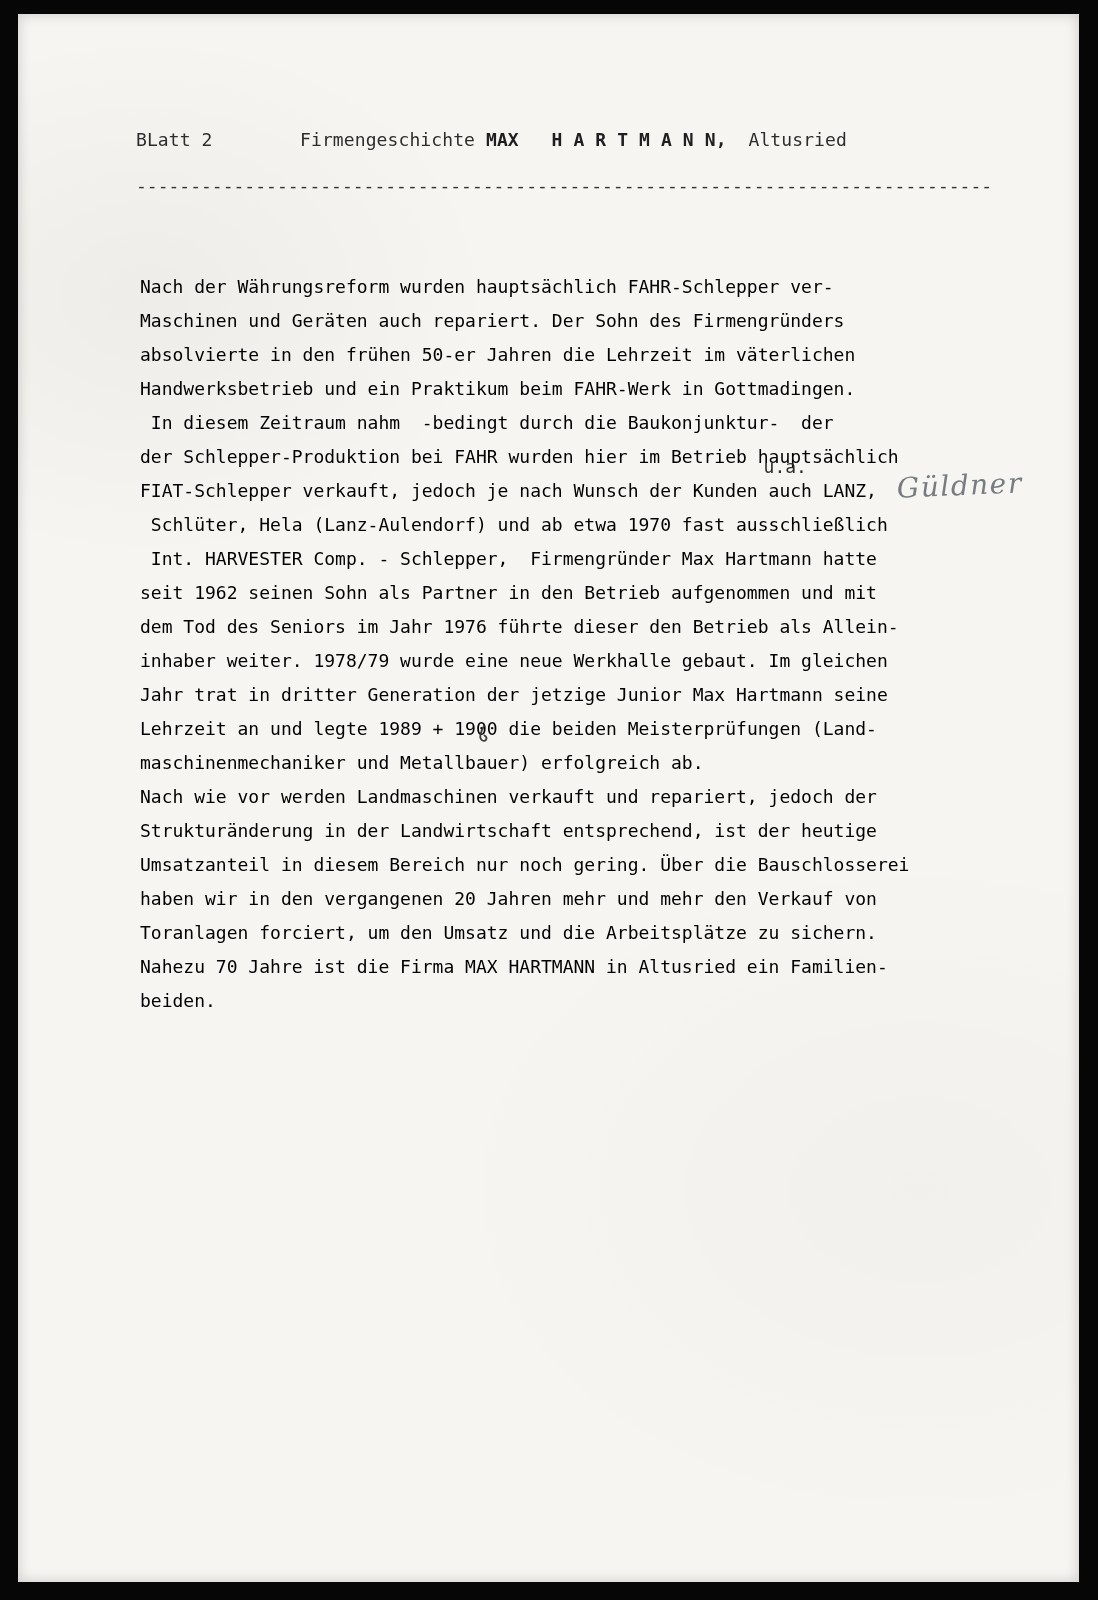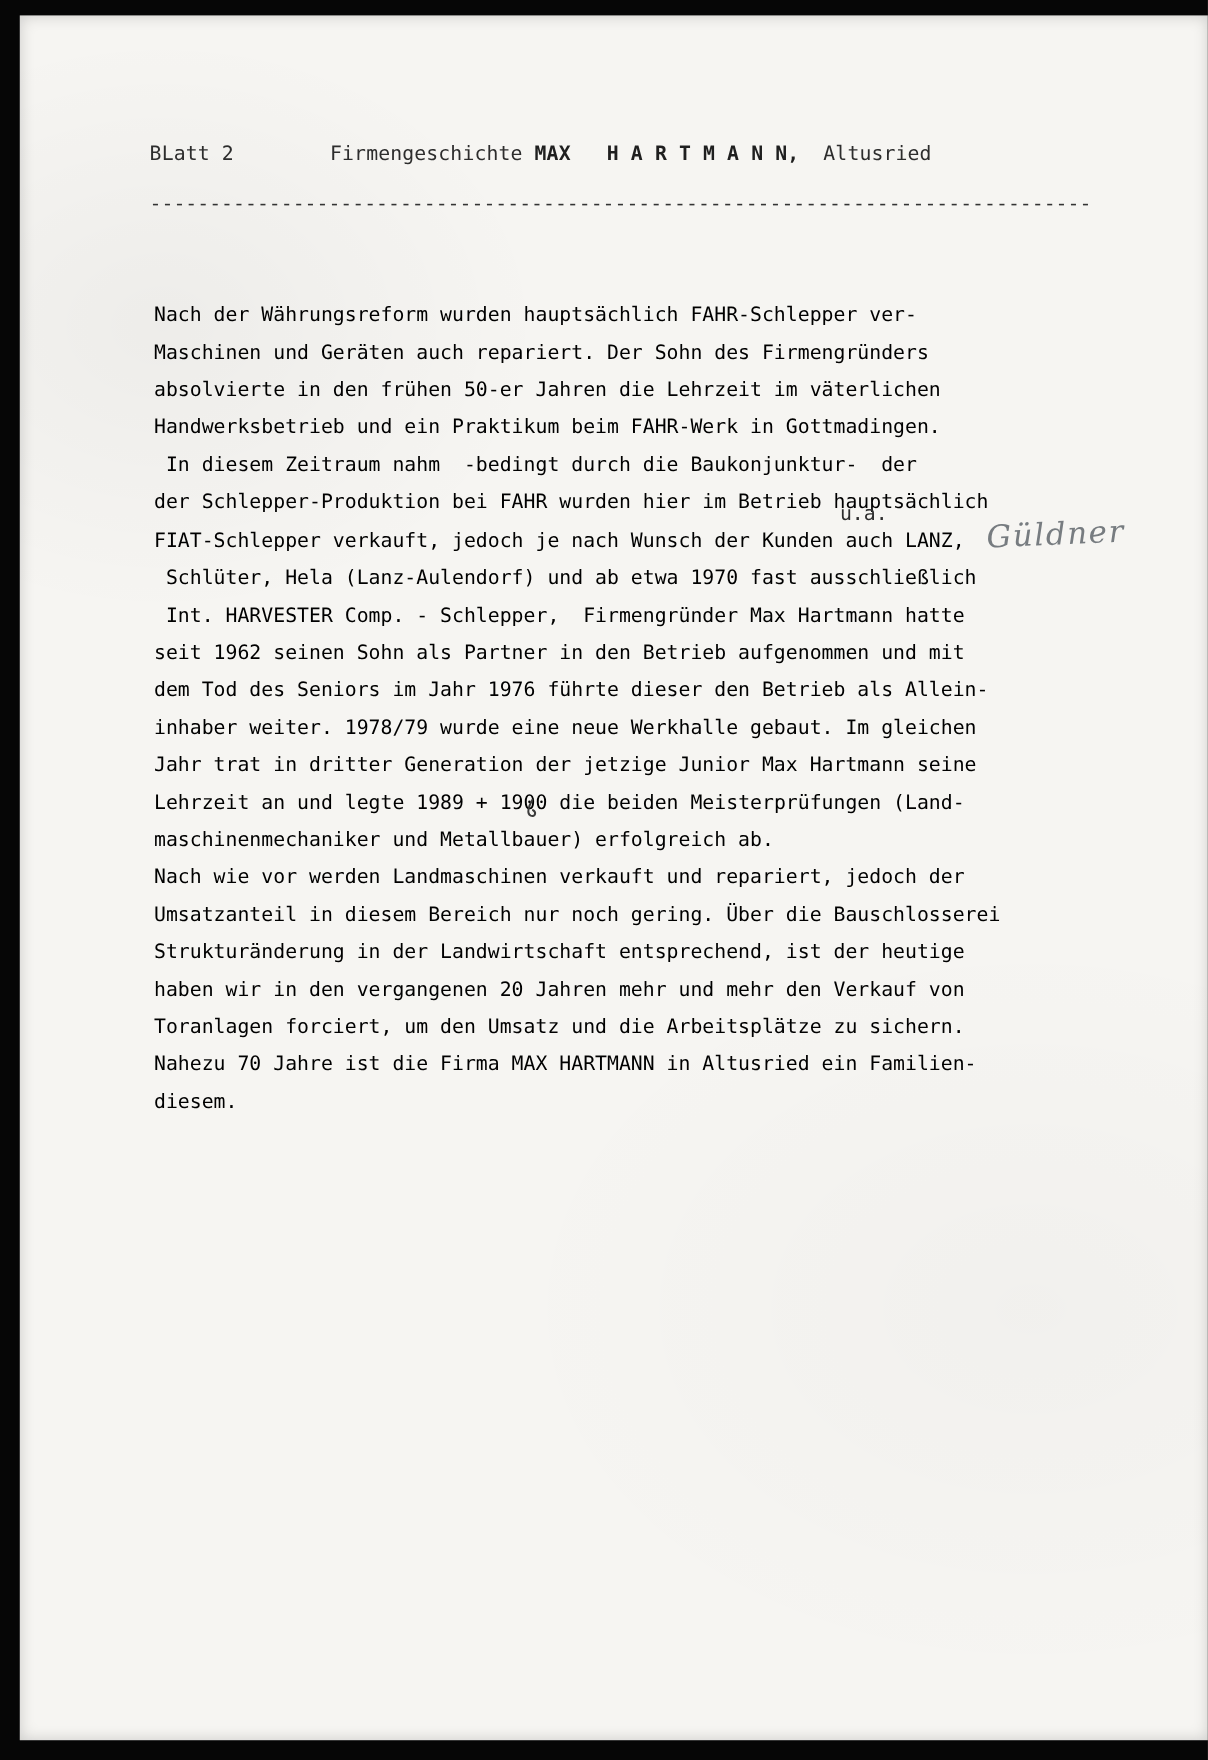--- a/index.html
+++ b/index.html
@@ -16,21 +16,20 @@
   }
   .paper {
     position: absolute;
     left: 18px; top: 14px;
     width: 1061px; height: 1568px;
     background:
       radial-gradient(ellipse 500px 380px at 12% 18%, rgba(0,0,0,0.035), rgba(0,0,0,0) 70%),
       radial-gradient(ellipse 700px 500px at 85% 75%, rgba(0,0,0,0.02), rgba(0,0,0,0) 70%),
       #f6f5f2;
     box-shadow: inset 0 0 14px rgba(0,0,0,0.18);
-    padding-left: 20px;
   }
   .mono { white-space: pre; color: #2d2d2d; }
   .header-line {
     position: absolute; left: 118px; top: 114px;
     font-size: 18px; line-height: 24px;
     letter-spacing: 0.1px;
   }
   .header-line b { font-weight: bold; color: #1f1f1f; }
   .separator-line {
     position: absolute; left: 118px; top: 160px;
@@ -90,21 +89,21 @@
     <div class="line">dem Tod des Seniors im Jahr 1976 führte dieser den Betrieb als Allein-</div>
     <div class="line">inhaber weiter. 1978/79 wurde eine neue Werkhalle gebaut. Im gleichen</div>
     <div class="line">Jahr trat in dritter Generation der jetzige Junior Max Hartmann seine</div>
 
     <div class="line"><span>Lehrzeit an und legte 1989 + 19</span><span class="corr"><span>0</span><svg width="16" height="20" viewBox="0 0 16 20">
             <path d="M8 1 C4.5 7 2.5 13.5 6.5 15.5 C10.5 17 12 12.5 8.5 10.5" stroke="#3c3c3c" stroke-width="1.8" fill="none" stroke-linecap="round"></path>
           </svg></span><span>0 die beiden Meisterprüfungen (Land-</span></div>
 
     <div class="line">maschinenmechaniker und Metallbauer) erfolgreich ab.</div>
     <div class="line">Nach wie vor werden Landmaschinen verkauft und repariert, jedoch der</div>
+    <div class="line">Strukturänderung in der Landwirtschaft entsprechend, ist der heutige</div>
     <div class="line">Umsatzanteil in diesem Bereich nur noch gering. Über die Bauschlosserei</div>
-    <div class="line">Strukturänderung in der Landwirtschaft entsprechend, ist der heutige</div>
     <div class="line">haben wir in den vergangenen 20 Jahren mehr und mehr den Verkauf von</div>
     <div class="line">Toranlagen forciert, um den Umsatz und die Arbeitsplätze zu sichern.</div>
     <div class="line">Nahezu 70 Jahre ist die Firma MAX HARTMANN in Altusried ein Familien-</div>
-    <div class="line">diesem.</div>
+    <div class="line">beiden.</div>
   </div>
 
 </div>
 
 </body></html>

